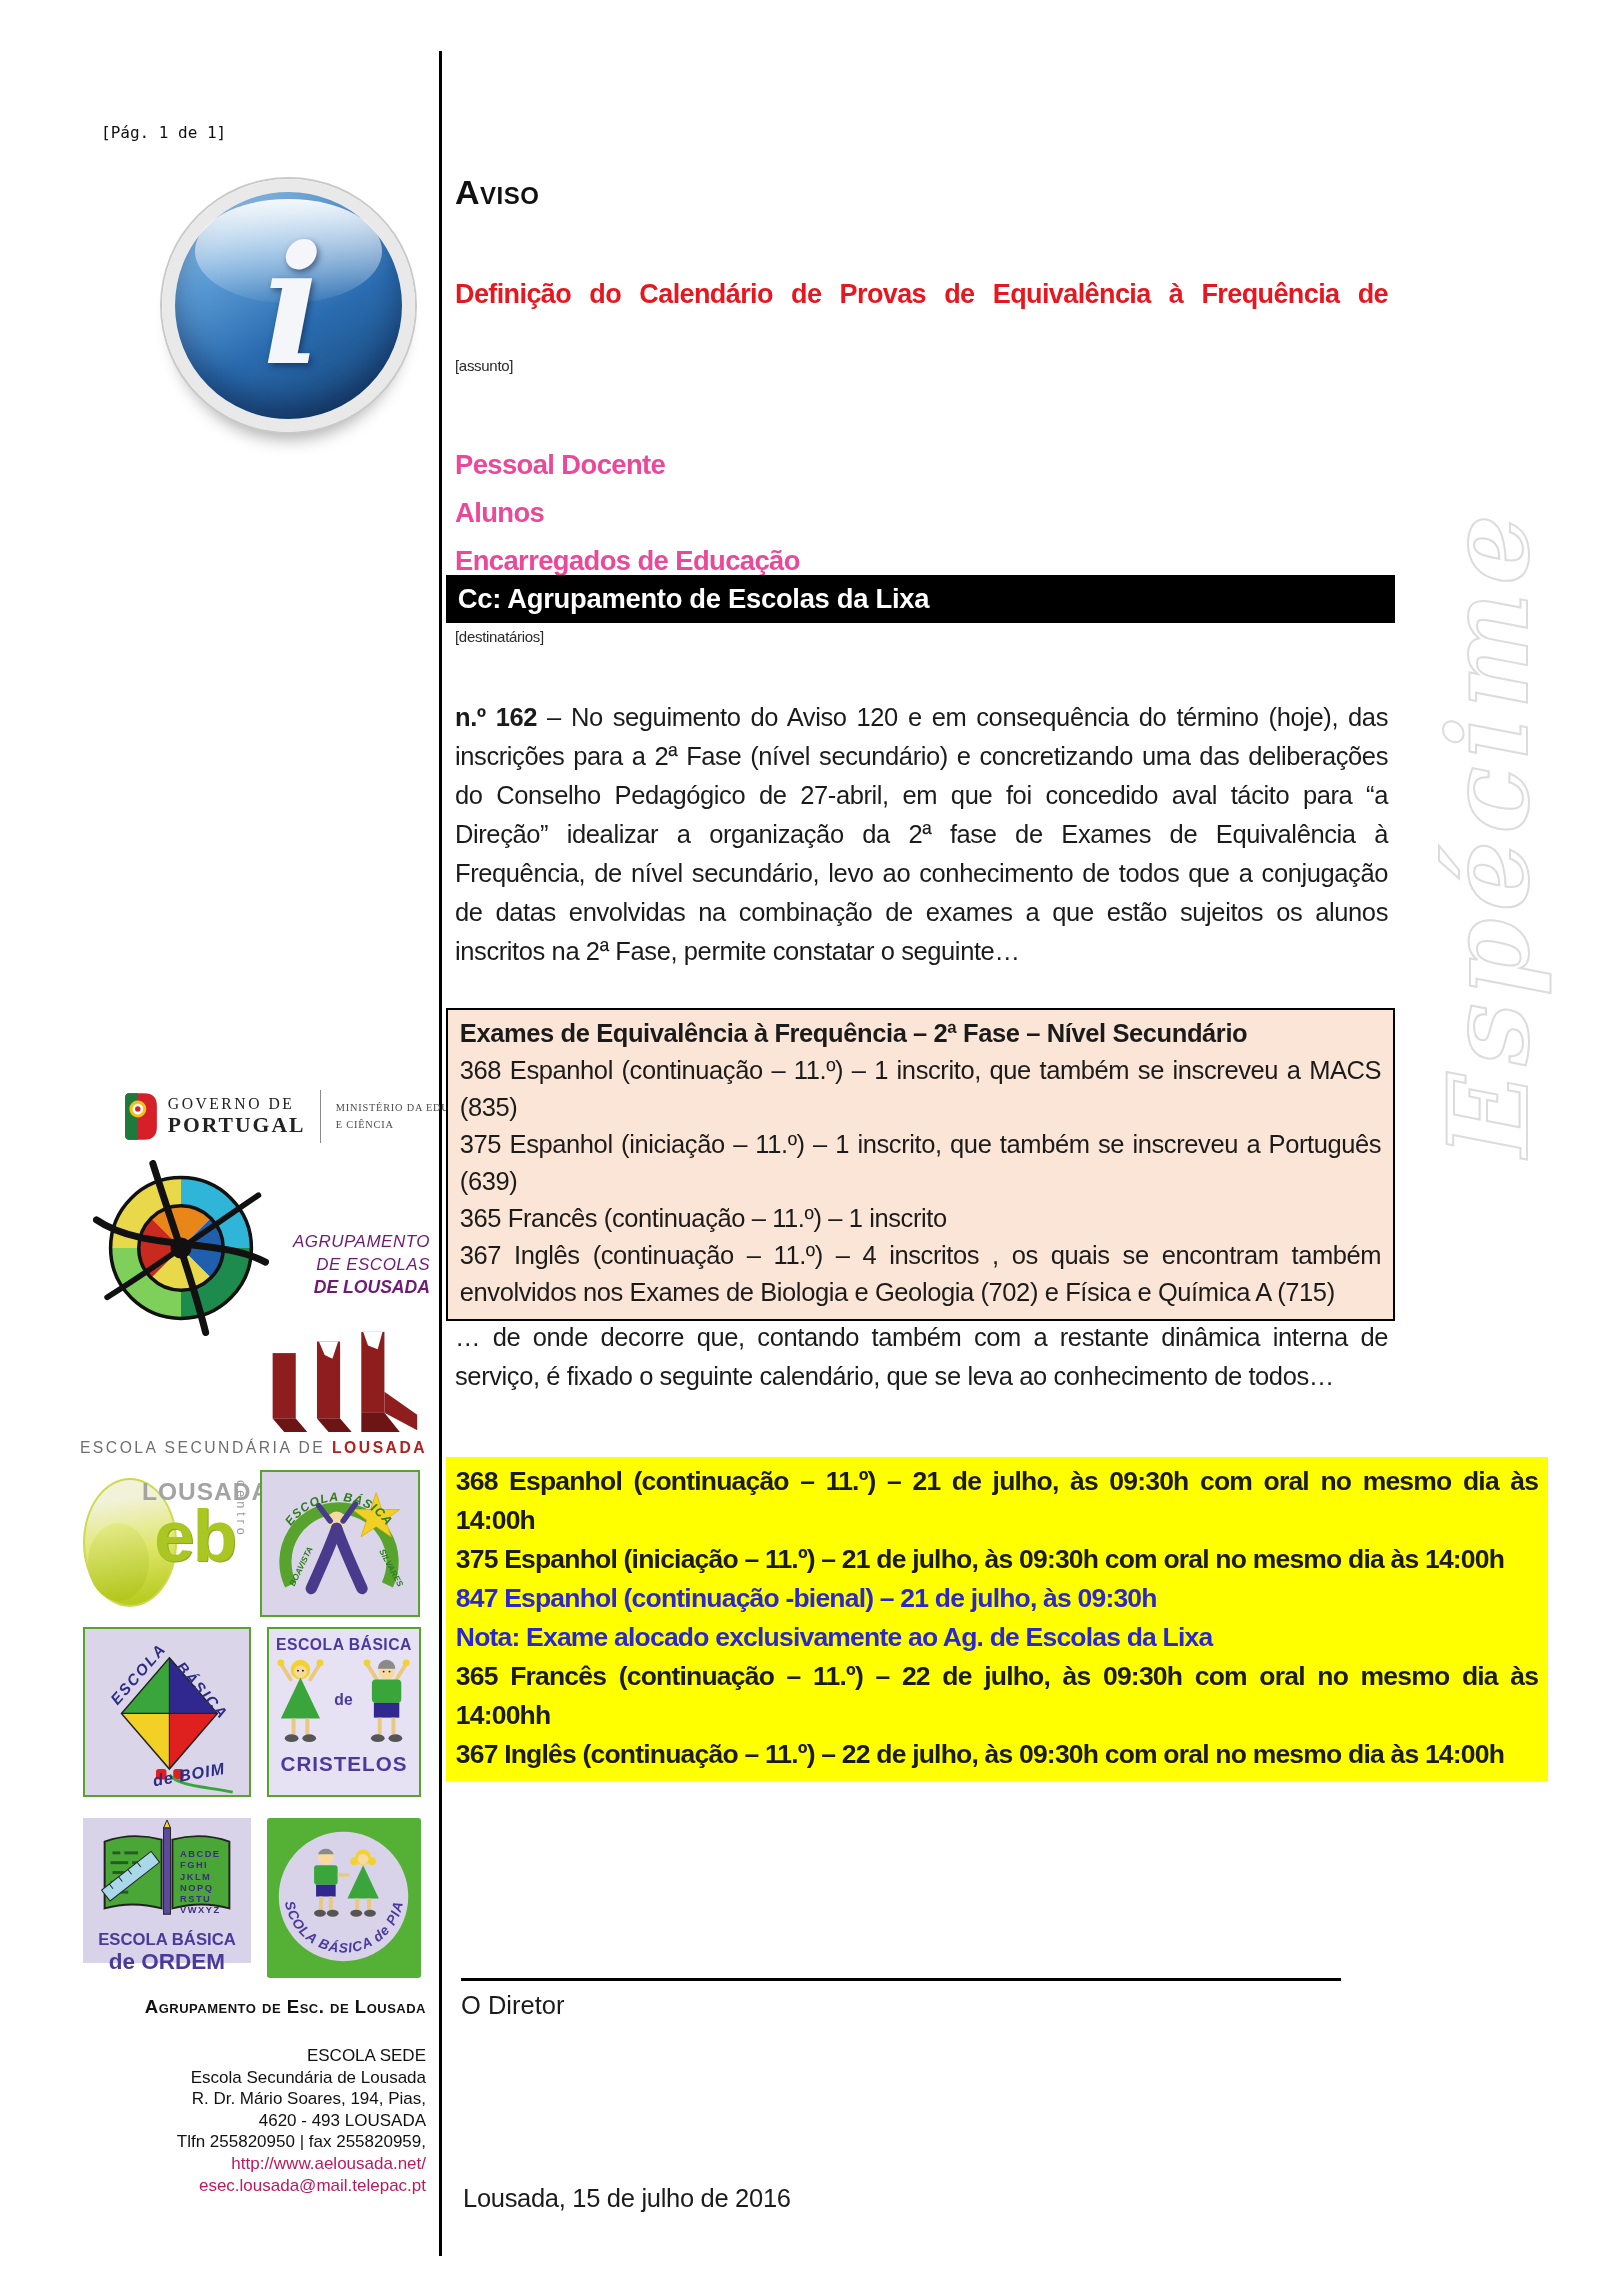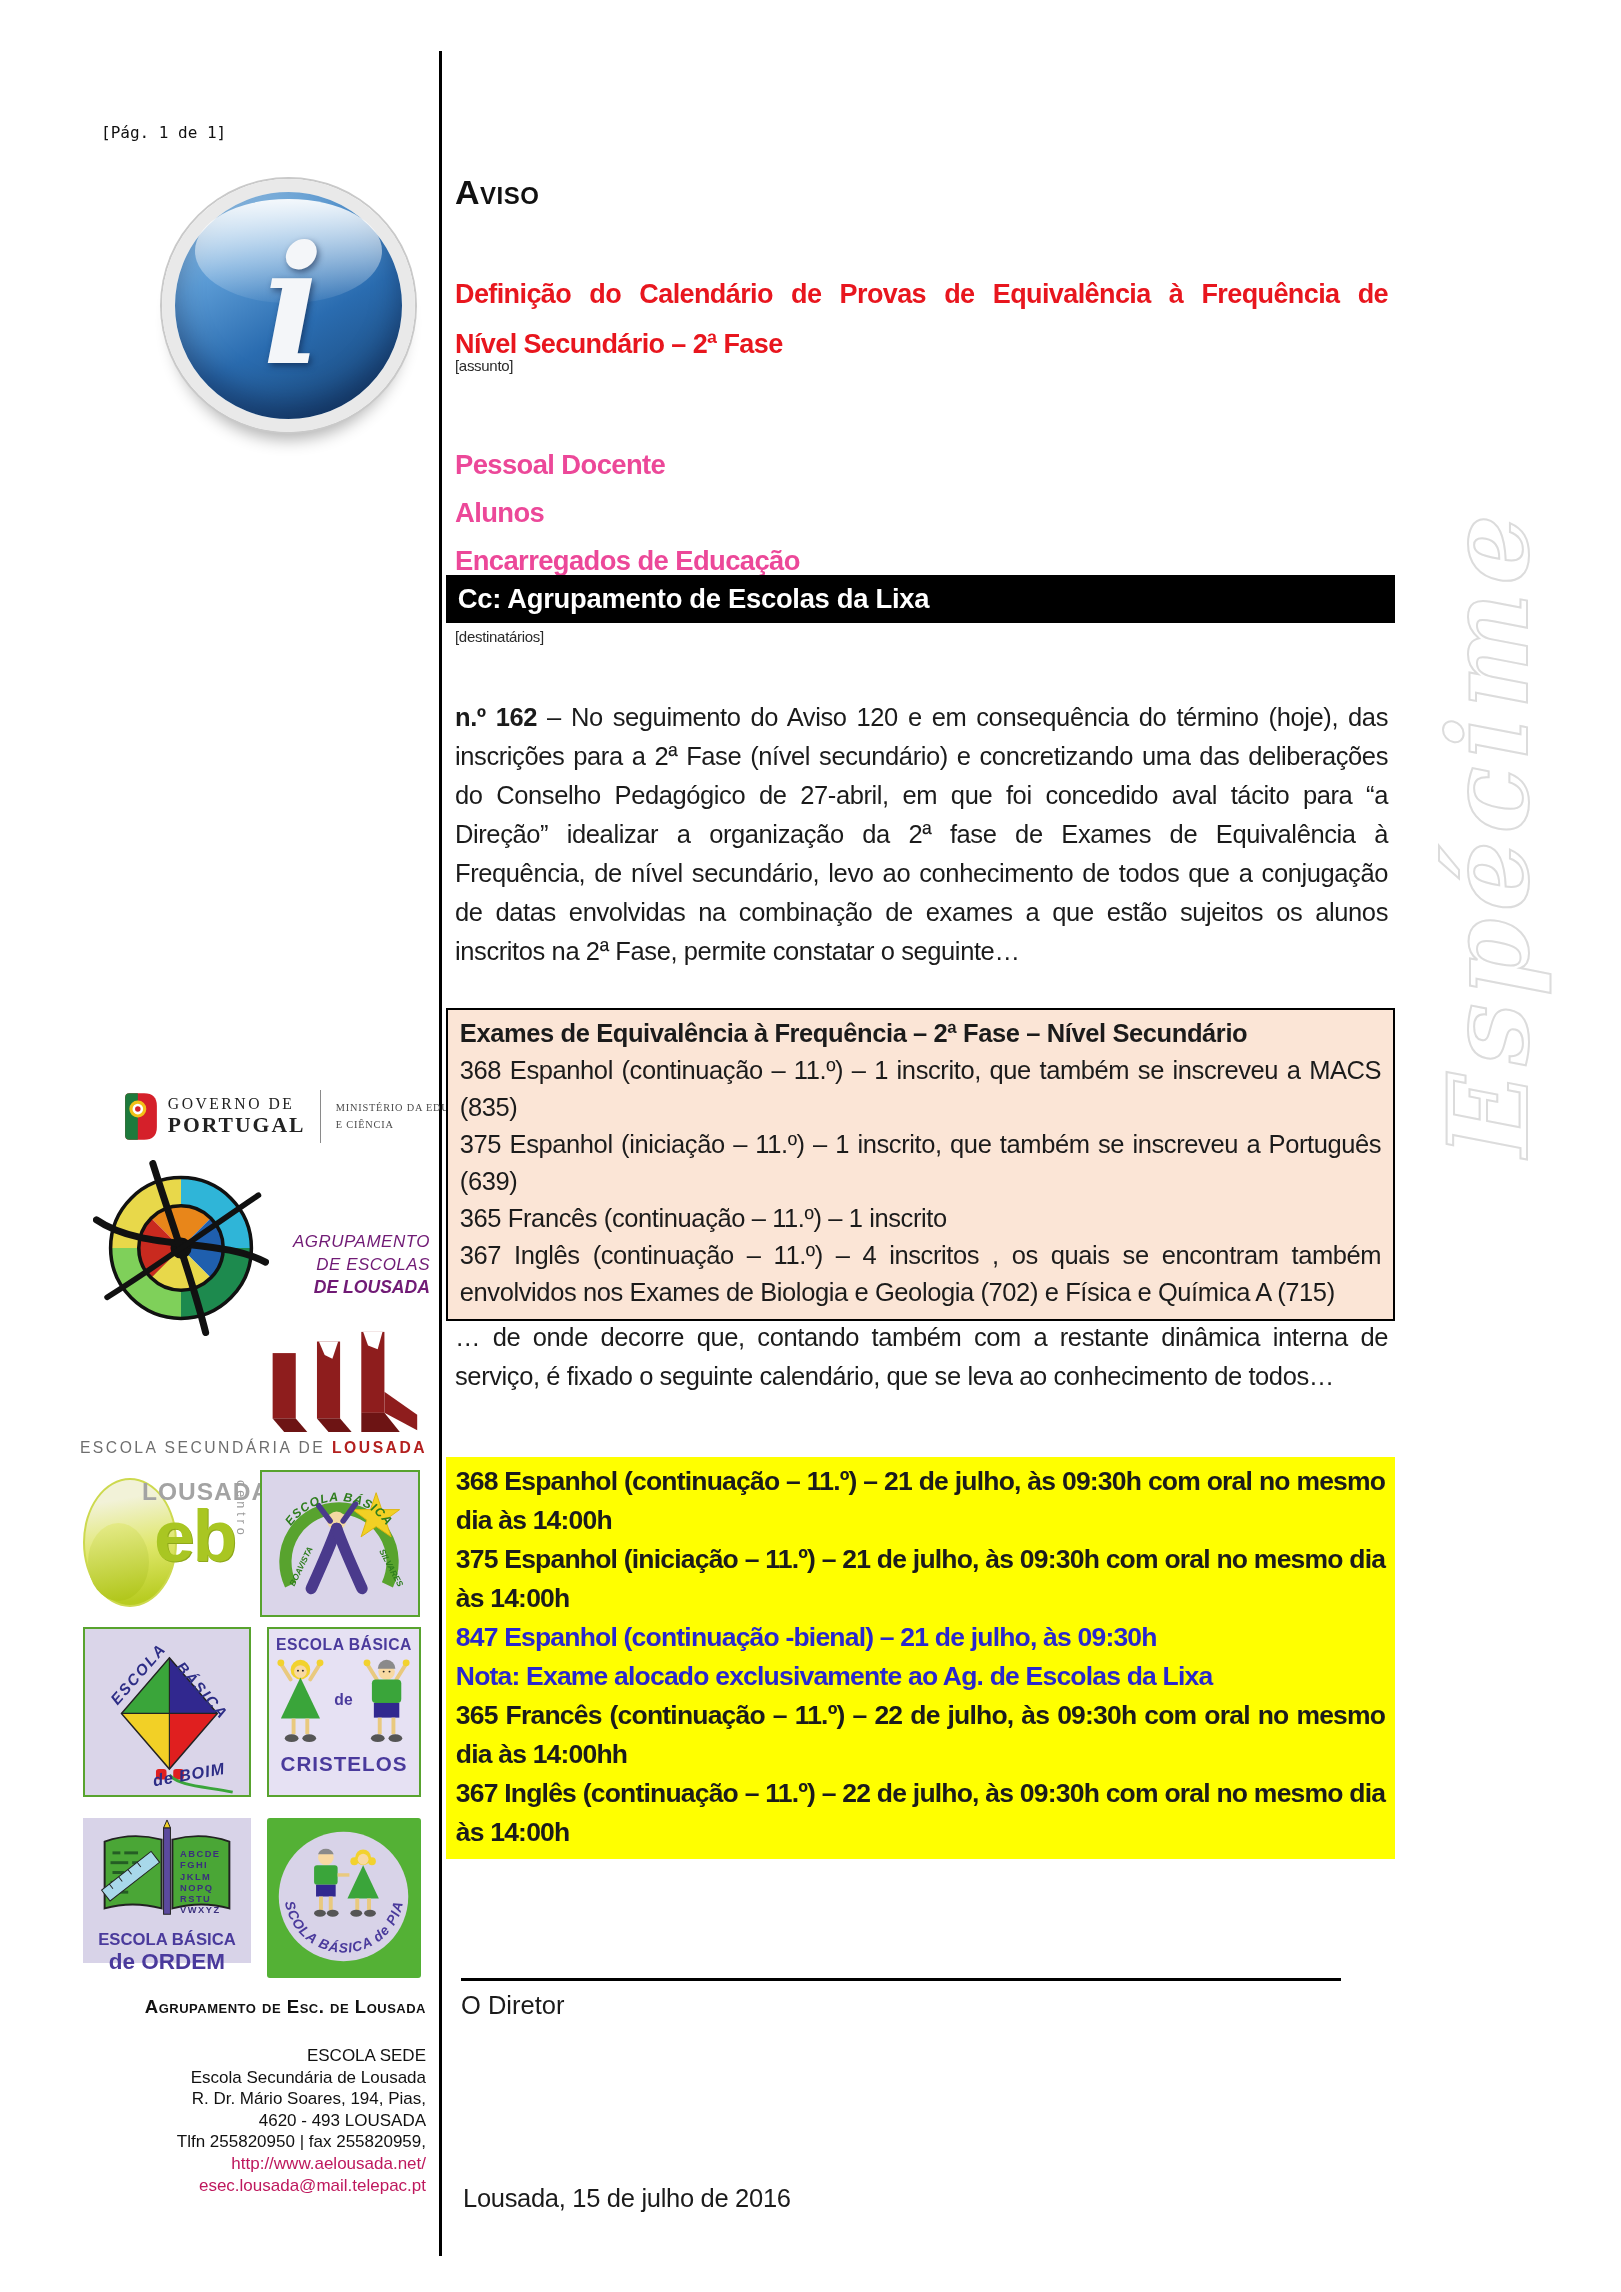--- a/index.html
+++ b/index.html
@@ -84,21 +84,21 @@
   .ccbar{position:absolute;left:446px;top:575px;width:949px;height:48px;background:#000;color:#fff;font-size:27.4px;
     font-weight:bold;line-height:48px;padding-left:11.8px;letter-spacing:-0.3px;box-sizing:border-box;}
   .intro{position:absolute;left:455px;top:698px;width:933px;margin:0;font-size:25.5px;line-height:39px;
     text-align:justify;letter-spacing:-0.4px;}
   .b{font-weight:bold;}
   .exambox{position:absolute;left:446px;top:1008px;width:949px;box-sizing:border-box;border:2px solid #000;
     background:#fbe5d6;padding:4.9px 11.8px 7.8px;font-size:25.5px;line-height:37px;letter-spacing:-0.4px;}
   .exambox .entry{text-align:justify;}
   .middle{position:absolute;left:455px;top:1318px;width:933px;margin:0;font-size:25.5px;line-height:39px;
     text-align:justify;letter-spacing:-0.4px;}
-  .yellow{position:absolute;left:446px;top:1457px;width:949px;box-sizing:border-box;background:#ffff00;
+  .yellow{position:absolute;left:446px;top:1457px;width:1102px;box-sizing:border-box;background:#ffff00;
     padding:4.9px 9.8px 6.9px;font-size:26.5px;font-weight:bold;line-height:39px;letter-spacing:-0.8px;}
   .yellow .entry{text-align:justify;}
   .yellow .blue{color:#2a28cd;}
   .sig-rule{position:absolute;left:461px;top:1978px;width:880px;height:2.9px;background:#000;}
   .sig-label{position:absolute;left:461px;top:1991px;font-size:25.5px;text-align:right;}
   .date-line{position:absolute;left:463px;top:2184px;font-size:25.5px;letter-spacing:-0.3px;}
 </style>
 </head>
 <body>
 
@@ -328,21 +328,20 @@
     <div>4620 - 493 LOUSADA</div>
     <div>Tlfn 255820950 | fax 255820959,</div>
     <a href="#" class="sf-link">http://www.aelousada.net/</a>
     <a href="#" class="sf-link">esec.lousada@mail.telepac.pt</a>
   </div>
 
   <div class="kicker">Aviso</div>
 
   <div class="title">
     <div class="t1">Definição do Calendário de Provas de Equivalência à Frequência de</div>
-    <div class="t2">Nível Secundário – 2ª Fase</div>
   </div>
   <div class="tag assunto">[assunto]</div>
 
   <div class="recipients">
     <div>Pessoal Docente</div>
     <div>Alunos</div>
     <div>Encarregados de Educação</div>
   </div>
 
   <div class="ccbar">Cc: Agrupamento de Escolas da Lixa</div>

